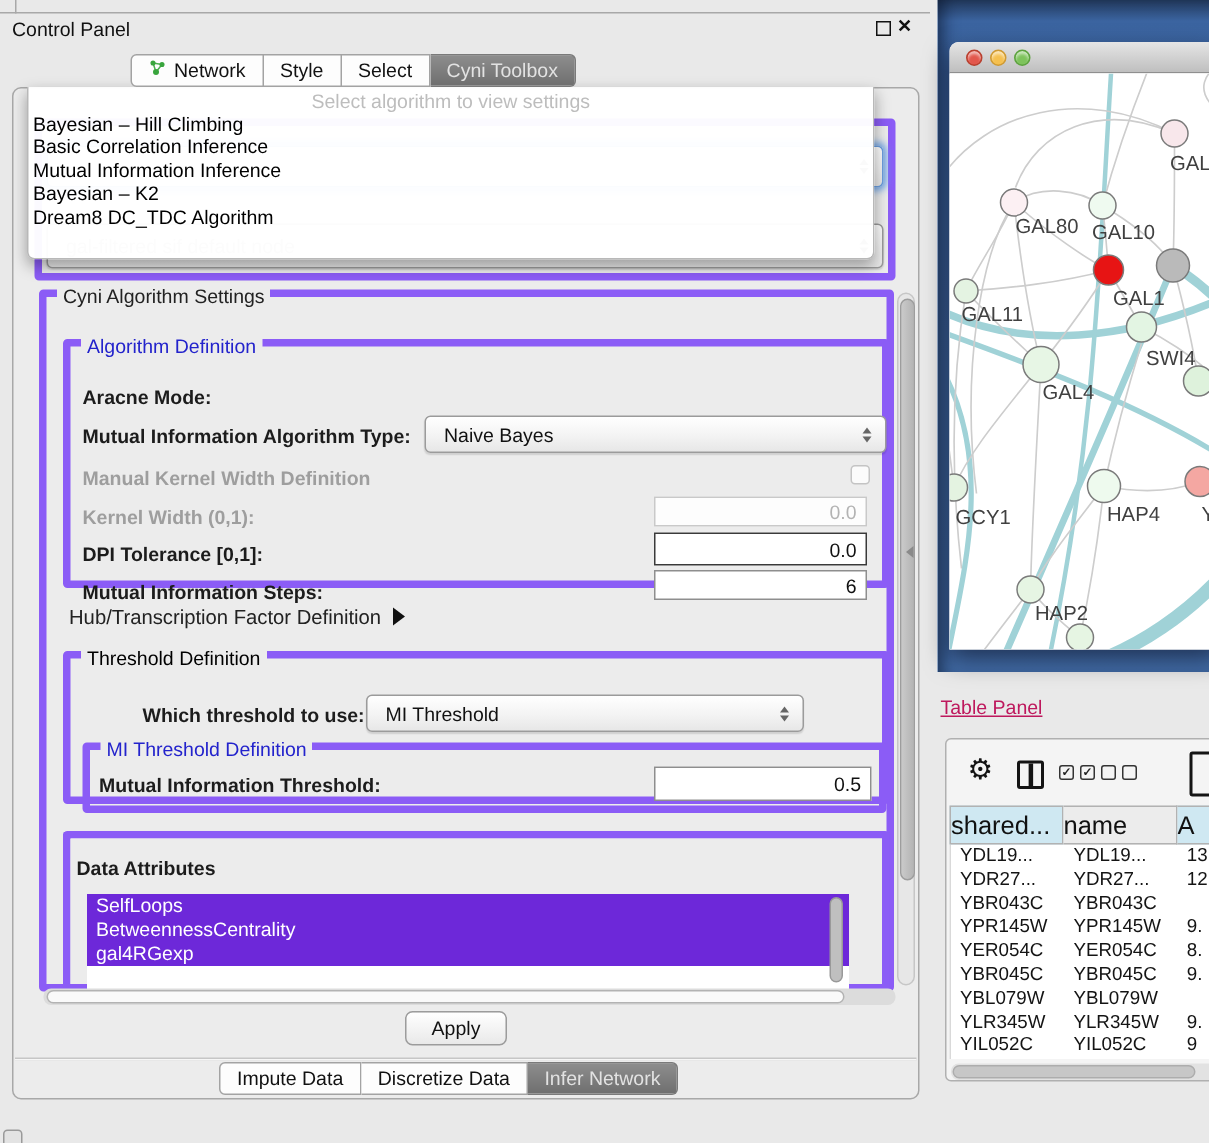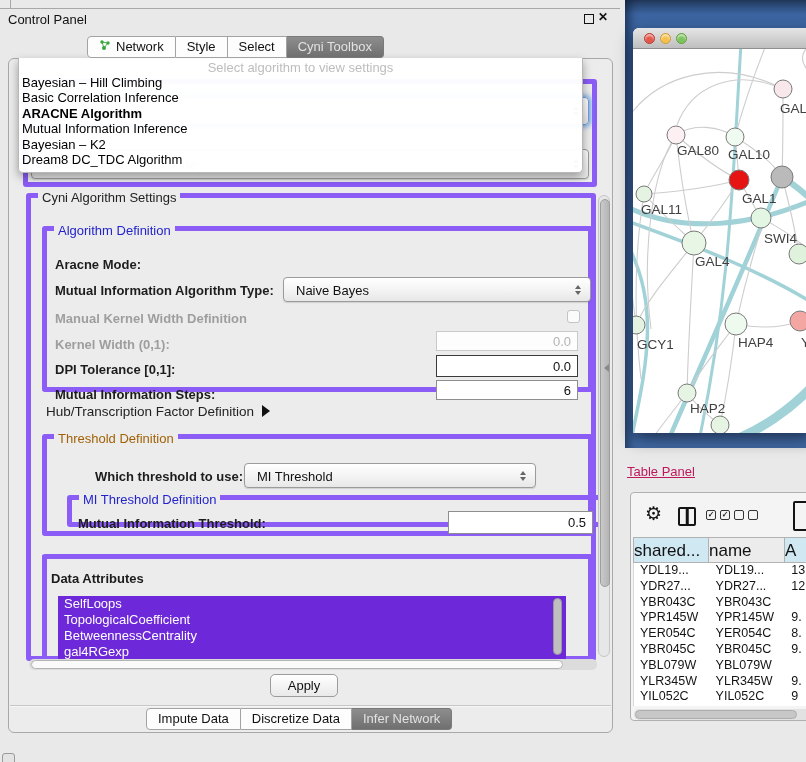--- a/index.html
+++ b/index.html
@@ -20,21 +20,21 @@
   .seg:last-child{border-radius:0 4px 4px 0;}
   .seg.sel{background:linear-gradient(#8d8d8d,#6f6f6f);color:#e2e2e2;border-color:#7a7a7a;}
 
   .cp-main{position:absolute;left:8px;top:58px;width:605px;height:675px;border:1px solid #a8a8a8;
            border-radius:6px;background:#ececec;box-sizing:border-box;}
 
   .group{position:absolute;box-sizing:border-box;border:5px solid #8b5cf6;border-radius:3px;}
   .gtitle{position:absolute;top:-8px;left:7px;background:#ececec;padding:0 4px;font-size:13px;white-space:nowrap;}
   .gtitle.plain{color:#222;}
   .gtitle.blue{color:#2323cc;}
-  .gtitle.green{color:#a16207;text-align:center;}
+  .gtitle.green{color:#000000;text-align:center;}
 
   .combo{position:absolute;box-sizing:border-box;border:1px solid #9b9b9b;border-radius:4px;
          background:linear-gradient(#ffffff,#f3f3f3 55%,#e7e7e7);font-size:13px;color:#111;
          box-shadow:0 1px 1px rgba(0,0,0,0.12);}
   .combo .txt{position:absolute;left:12px;top:50%;transform:translateY(-50%);white-space:nowrap;}
   .combo .txt.gray{color:#9a9a9a;}
   .combo .arrows{position:absolute;right:9px;top:50%;transform:translateY(-50%);display:flex;flex-direction:column;gap:2px;}
   .aru{width:0;height:0;border-left:3.5px solid transparent;border-right:3.5px solid transparent;border-bottom:4px solid #666;}
   .ard{width:0;height:0;border-left:3.5px solid transparent;border-right:3.5px solid transparent;border-top:4px solid #666;}
   .combo.focusring{box-shadow:0 0 5px 2px rgba(95,155,230,0.85);border-color:#6b9fe0;}
@@ -177,21 +177,20 @@
           <span class="aru"></span>
           <span class="ard"></span>
         </span>
     </div>
 
     <div class="popup">
       <div class="prompt">Select algorithm to view settings</div>
       <div id="popup-items">
           <div class="pop-item">Bayesian – Hill Climbing</div>
           <div class="pop-item">Basic Correlation Inference</div>
-          <div class="pop-item bold">ARACNE Algorithm</div>
           <div class="pop-item">Mutual Information Inference</div>
           <div class="pop-item">Bayesian – K2</div>
           <div class="pop-item">Dream8 DC_TDC Algorithm</div>
         </div>
     </div>
 
     <div class="group" style="left:17px;top:134px;width:570px;height:468px;">
       <span class="gtitle plain">Cyni Algorithm Settings</span>
 
       <div class="group" style="left:11px;top:28px;width:551px;height:166px;border-radius:3px;">
@@ -236,35 +235,34 @@
 
         <span class="blabel" style="left:48px;top:30px;">Which threshold to use:</span>
         <div class="combo" style="left:197px;top:24px;width:292px;height:25px;">
           <span class="txt">MI Threshold</span>
           <span class="arrows">
               <span class="aru"></span>
               <span class="ard"></span>
             </span>
         </div>
 
-        <div class="group" style="left:20px;top:56px;width:536px;height:32px;">
+        <div class="group" style="left:8px;top:56px;width:536px;height:47px;">
           <span class="gtitle blue">MI Threshold Definition</span>
           <span class="blabel" style="left:6px;top:16px;">Mutual Information Threshold:</span>
           <div class="field" style="left:376px;top:11px;width:145px;height:23px;">
             <span>0.5</span>
           </div>
         </div>
       </div>
 
       <div class="group" style="left:11px;top:356px;width:551px;height:111px;overflow:hidden;border-bottom:none;">
         <span class="blabel" style="left:4px;top:12px;">Data Attributes</span>
         <div class="attr-list">
           <div id="attr-rows">
               <div class="attr-row">SelfLoops</div>
-              <div class="attr-row">TopologicalCoefficient</div>
               <div class="attr-row">BetweennessCentrality</div>
               <div class="attr-row">gal4RGexp</div>
             </div>
           <div class="attr-vsb">
               <div class="thumb"></div>
             </div>
         </div>
       </div>
     </div>
 

